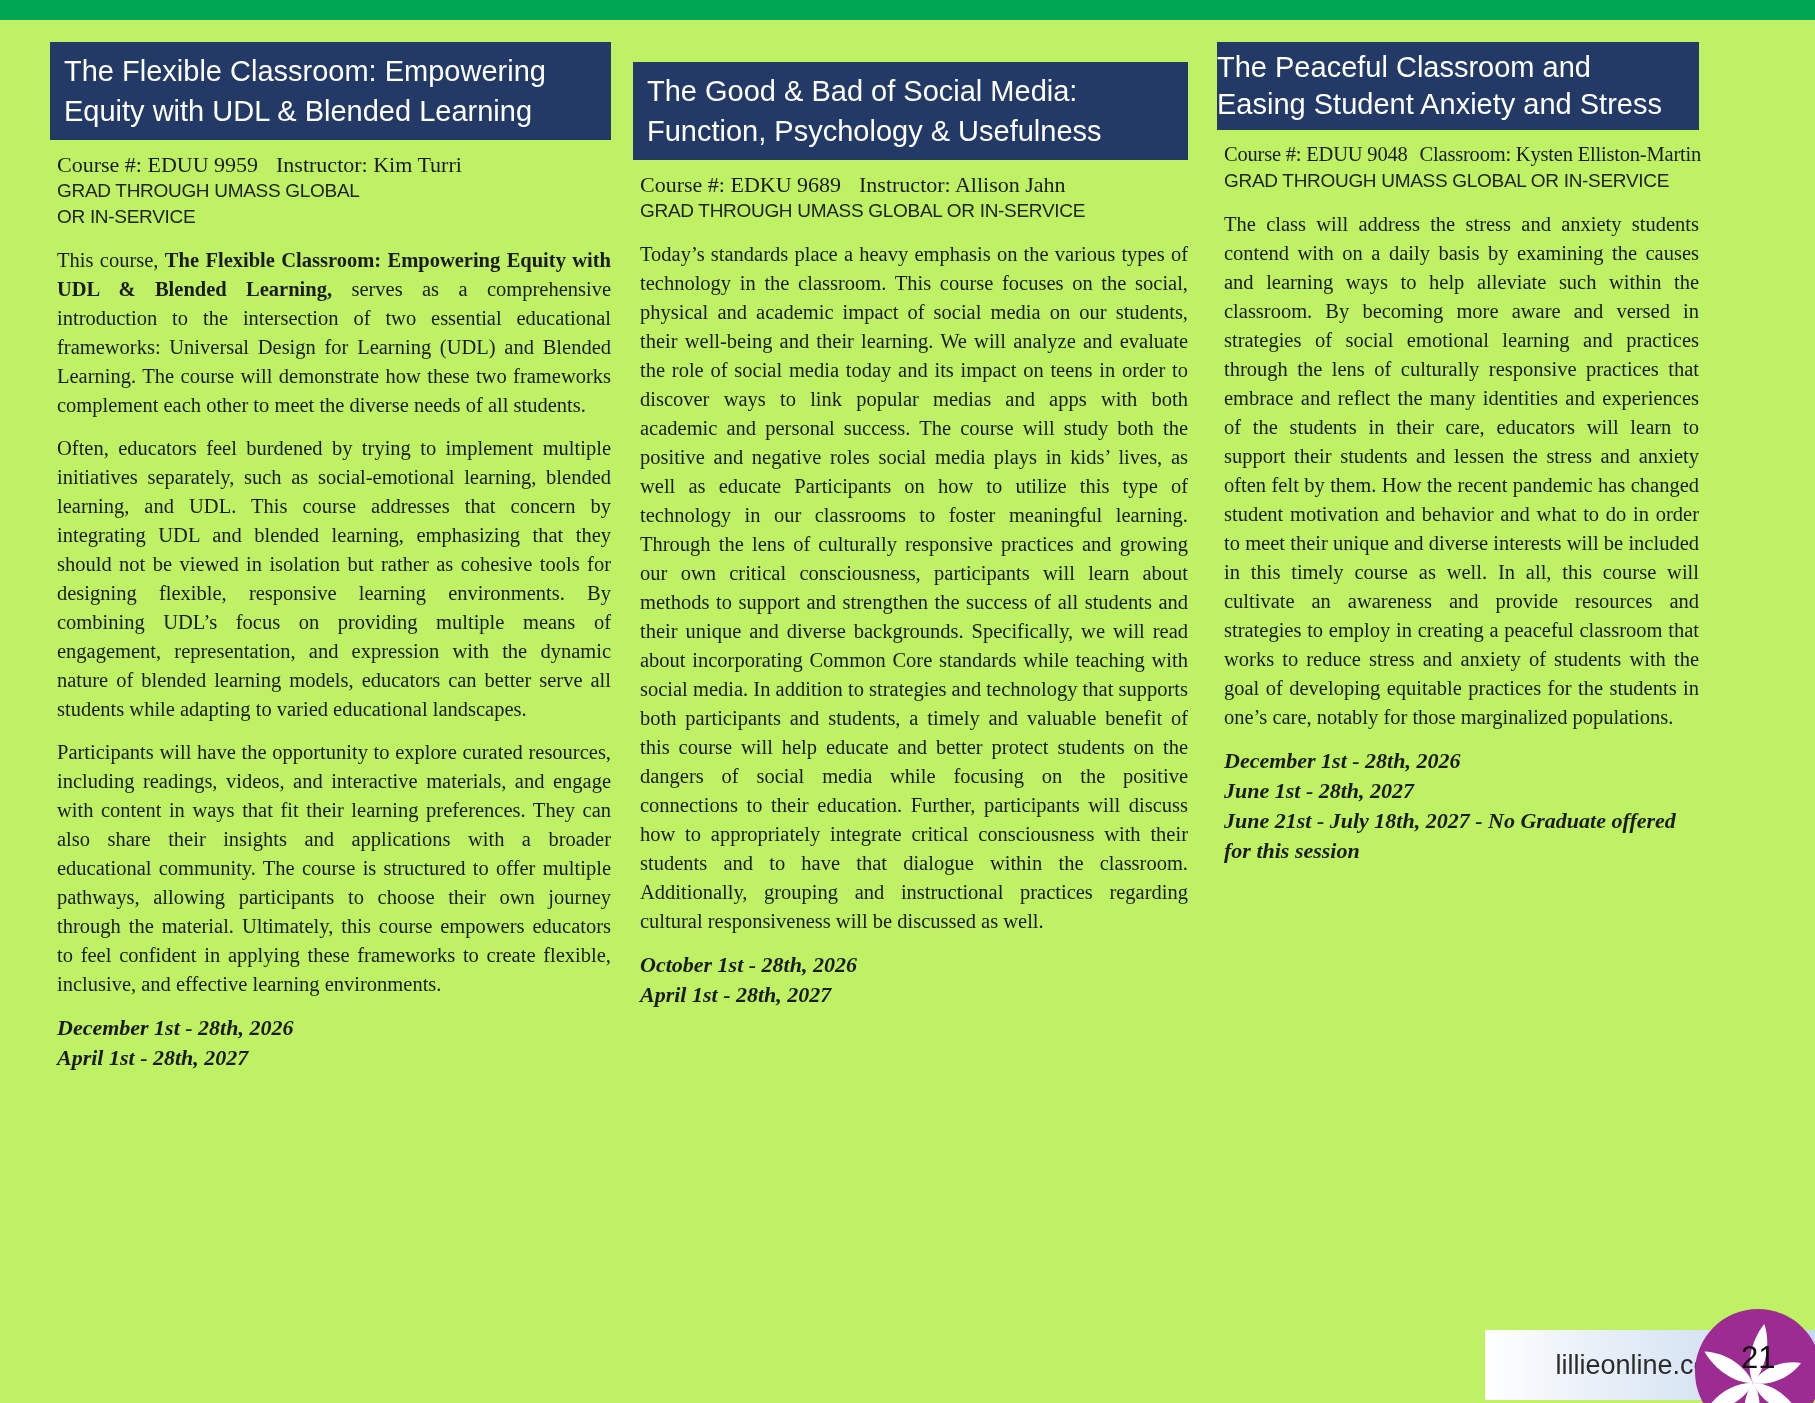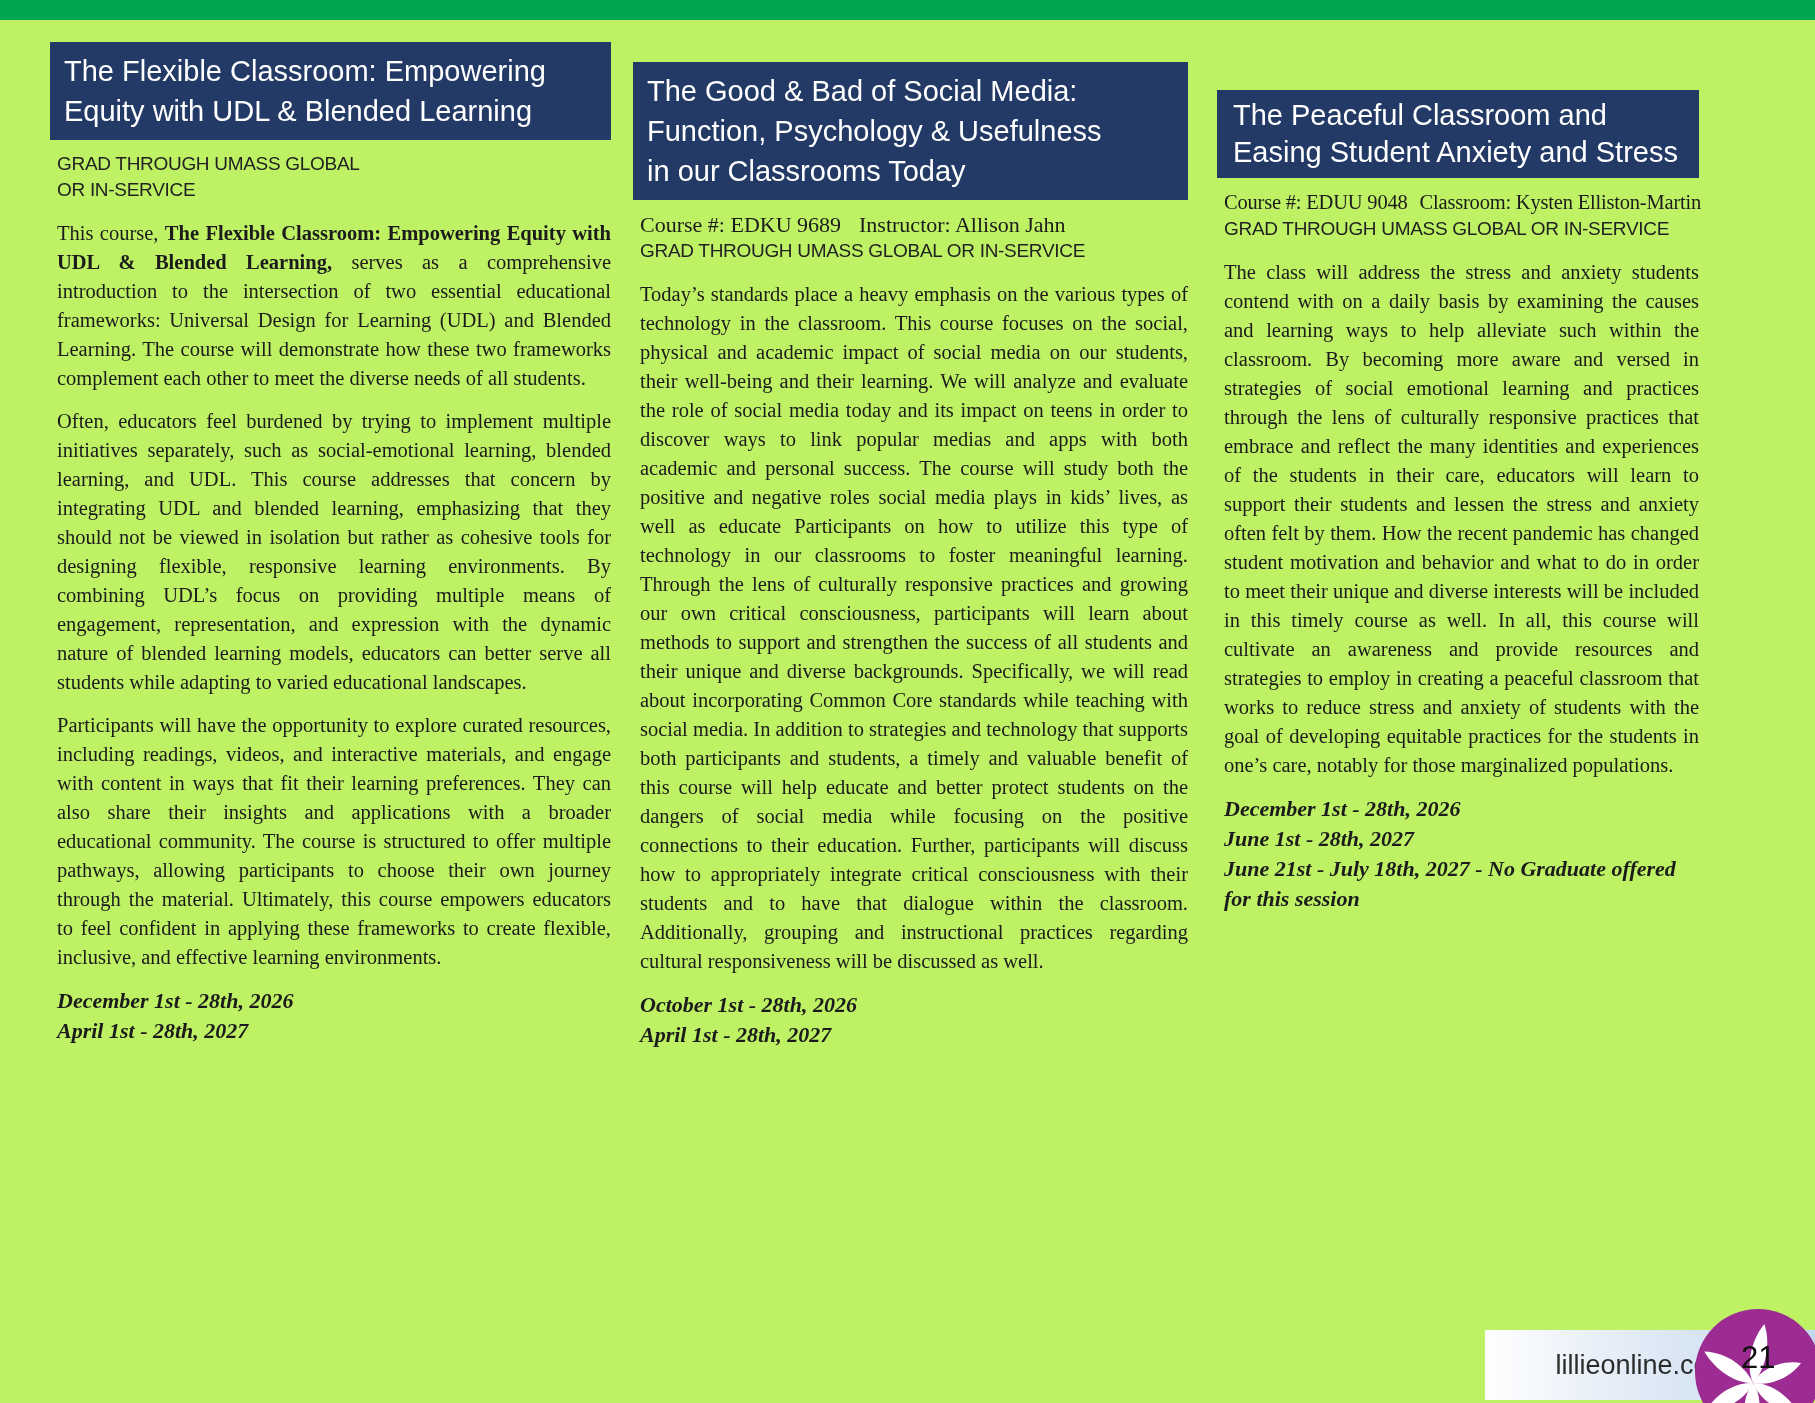--- a/index.html
+++ b/index.html
@@ -5,21 +5,21 @@
   html,body{margin:0;padding:0;background:#ffffff;}
   .page{position:relative;width:1815px;height:1403px;background:#bef264;overflow:hidden;
         font-family:"Liberation Serif",serif;color:#1b1b1b;}
   .topbar{position:absolute;left:0;top:0;width:1815px;height:20px;}
   .col{position:absolute;top:42px;}
   .col1{left:50px;width:561px;}
   .col2{left:633px;width:555px;}
   .col3{left:1217px;width:482px;}
   .banner{color:#ffffff;font-family:"Liberation Sans",sans-serif;font-size:29px;
           line-height:40px;padding:9px 14px;box-sizing:border-box;font-weight:400;}
-  .col3 .banner{line-height:37px;padding:7px 16px;margin-top:48px;}
+  .col3 .banner{line-height:37px;padding:7px 0;}
   .course-info{margin-top:11px;padding-left:7px;}
   .course-line{font-size:22px;line-height:27px;white-space:nowrap;}
   .col3 .course-line{font-size:20.5px;letter-spacing:-0.2px;}
   .gap{display:inline-block;width:18px;}
   .col3 .gap{width:12px;}
   .credit-line{font-family:"Liberation Sans",sans-serif;font-size:19px;line-height:26px;
                letter-spacing:-0.3px;color:#222;}
   .body-text{margin-top:16px;padding-left:7px;}
   .body-text p{margin:0 0 14px 0;font-size:20.5px;line-height:29px;text-align:justify;
                -webkit-hyphens:auto;hyphens:auto;}
@@ -41,39 +41,39 @@
 <div class="page">
 
   <div class="topbar" style="background-color: rgb(0, 166, 81);"></div>
 
   <section class="col col1">
     <header class="banner" style="background-color: rgb(35, 58, 102);">
       <div class="title-line">The Flexible Classroom: Empowering</div>
       <div class="title-line">Equity with UDL &amp; Blended Learning</div>
     </header>
     <div class="course-info">
+      <div class="course-line"><span>Course #: EDUU 9959</span><span class="gap"></span><span>Instructor: Kim Turri</span></div>
       <div class="credit-line">GRAD THROUGH UMASS GLOBAL</div>
       <div class="credit-line">OR IN-SERVICE</div>
     </div>
     <div class="body-text">
       <p><span>This course, </span><b>The Flexible Classroom: Empowering Equity with UDL &amp; Blended Learning,</b><span> serves as a comprehensive introduction to the intersection of two essential educational frameworks: Universal Design for Learning (UDL) and Blended Learning. The course will demonstrate how these two frameworks complement each other to meet the diverse needs of all students.</span></p>
       <p>Often, educators feel burdened by trying to implement multiple initiatives separately, such as social-emotional learning, blended learning, and UDL. This course addresses that concern by integrating UDL and blended learning, emphasizing that they should not be viewed in isolation but rather as cohesive tools for designing flexible, responsive learning environments. By combining UDL’s focus on providing multiple means of engagement, representation, and expression with the dynamic nature of blended learning models, educators can better serve all students while adapting to varied educational landscapes.</p>
       <p>Participants will have the opportunity to explore curated resources, including readings, videos, and interactive materials, and engage with content in ways that fit their learning preferences. They can also share their insights and applications with a broader educational community. The course is structured to offer multiple pathways, allowing participants to choose their own journey through the material. Ultimately, this course empowers educators to feel confident in applying these frameworks to create flexible, inclusive, and effective learning environments.</p>
       <div class="dates">
         <div>December 1st - 28th, 2026</div>
         <div>April 1st - 28th, 2027</div>
       </div>
     </div>
   </section>
 
   <section class="col col2">
     <header class="banner" style="background-color: rgb(35, 58, 102); margin-top: 20px;">
       <div class="title-line">The Good &amp; Bad of Social Media:</div>
       <div class="title-line">Function, Psychology &amp; Usefulness</div>
-      <div class="title-line">in our Classrooms Today</div>
     </header>
     <div class="course-info">
       <div class="course-line"><span>Course #: EDKU 9689</span><span class="gap"></span><span>Instructor: Allison Jahn</span></div>
       <div class="credit-line">GRAD THROUGH UMASS GLOBAL OR IN-SERVICE</div>
     </div>
     <div class="body-text">
       <p>Today’s standards place a heavy emphasis on the various types of technology in the classroom. This course focuses on the social, physical and academic impact of social media on our students, their well-being and their learning. We will analyze and evaluate the role of social media today and its impact on teens in order to discover ways to link popular medias and apps with both academic and personal success. The course will study both the positive and negative roles social media plays in kids’ lives, as well as educate Participants on how to utilize this type of technology in our classrooms to foster meaningful learning. Through the lens of culturally responsive practices and growing our own critical consciousness, participants will learn about methods to support and strengthen the success of all students and their unique and diverse backgrounds. Specifically, we will read about incorporating Common Core standards while teaching with social media. In addition to strategies and technology that supports both participants and students, a timely and valuable benefit of this course will help educate and better protect students on the dangers of social media while focusing on the positive connections to their education. Further, participants will discuss how to appropriately integrate critical consciousness with their students and to have that dialogue within the classroom. Additionally, grouping and instructional practices regarding cultural responsiveness will be discussed as well.</p>
       <div class="dates">
         <div>October 1st - 28th, 2026</div>
         <div>April 1st - 28th, 2027</div>

